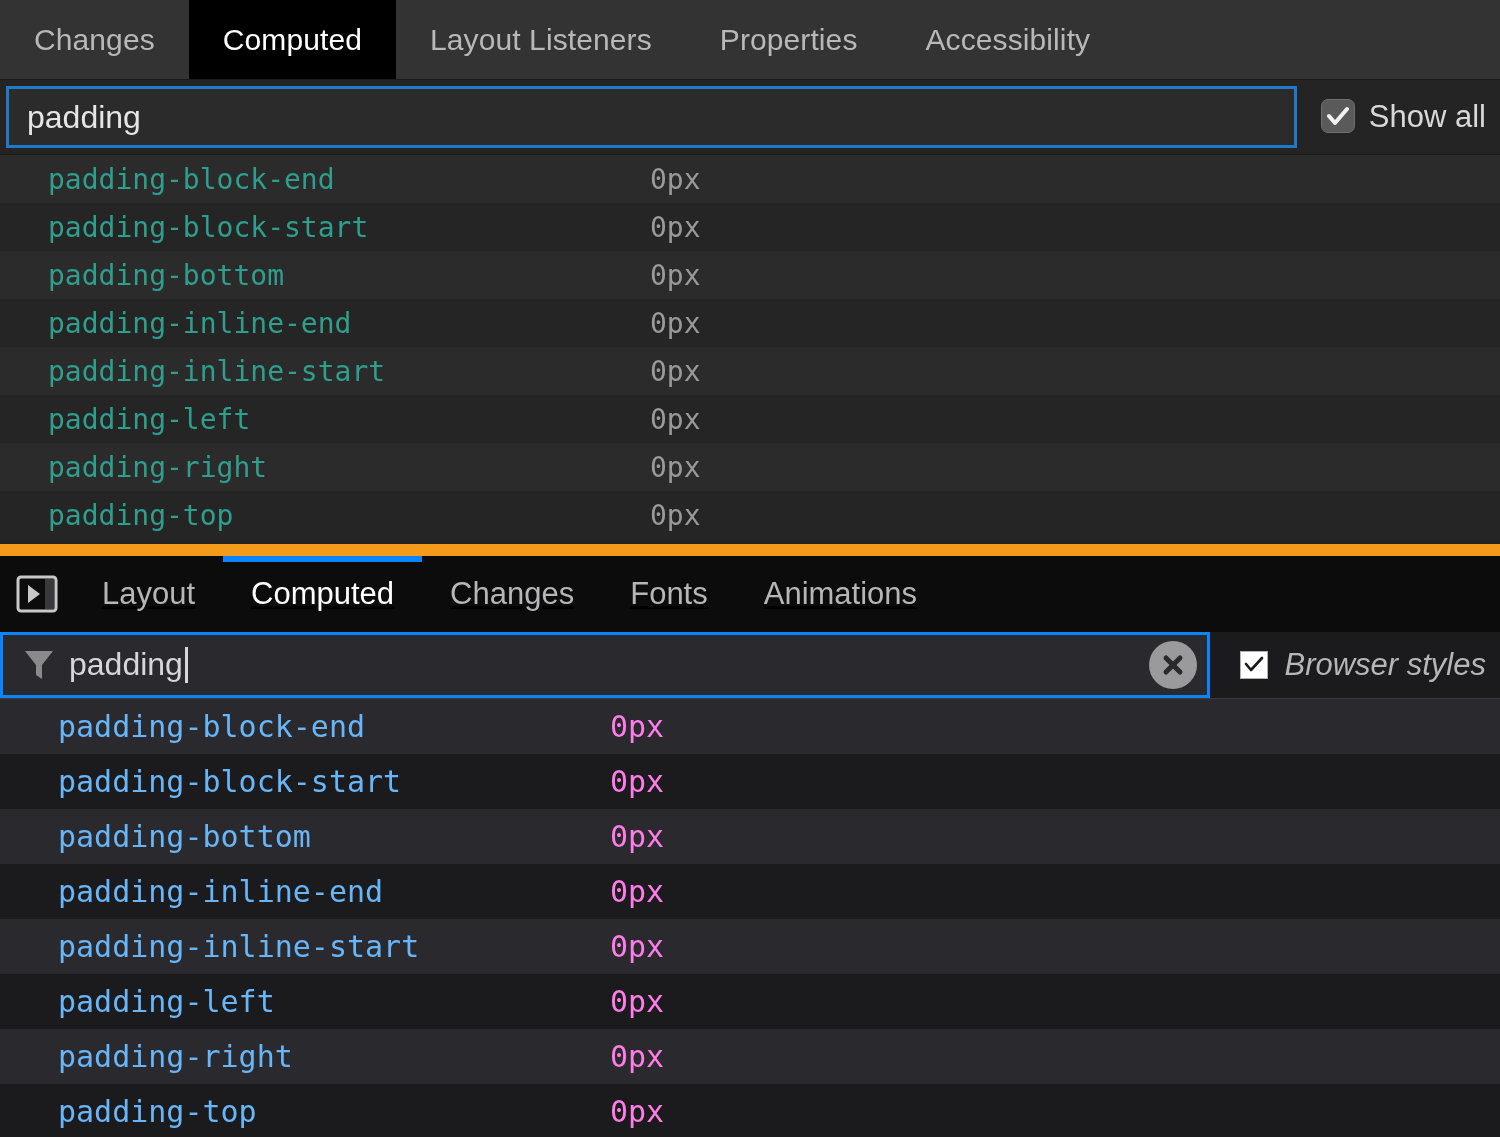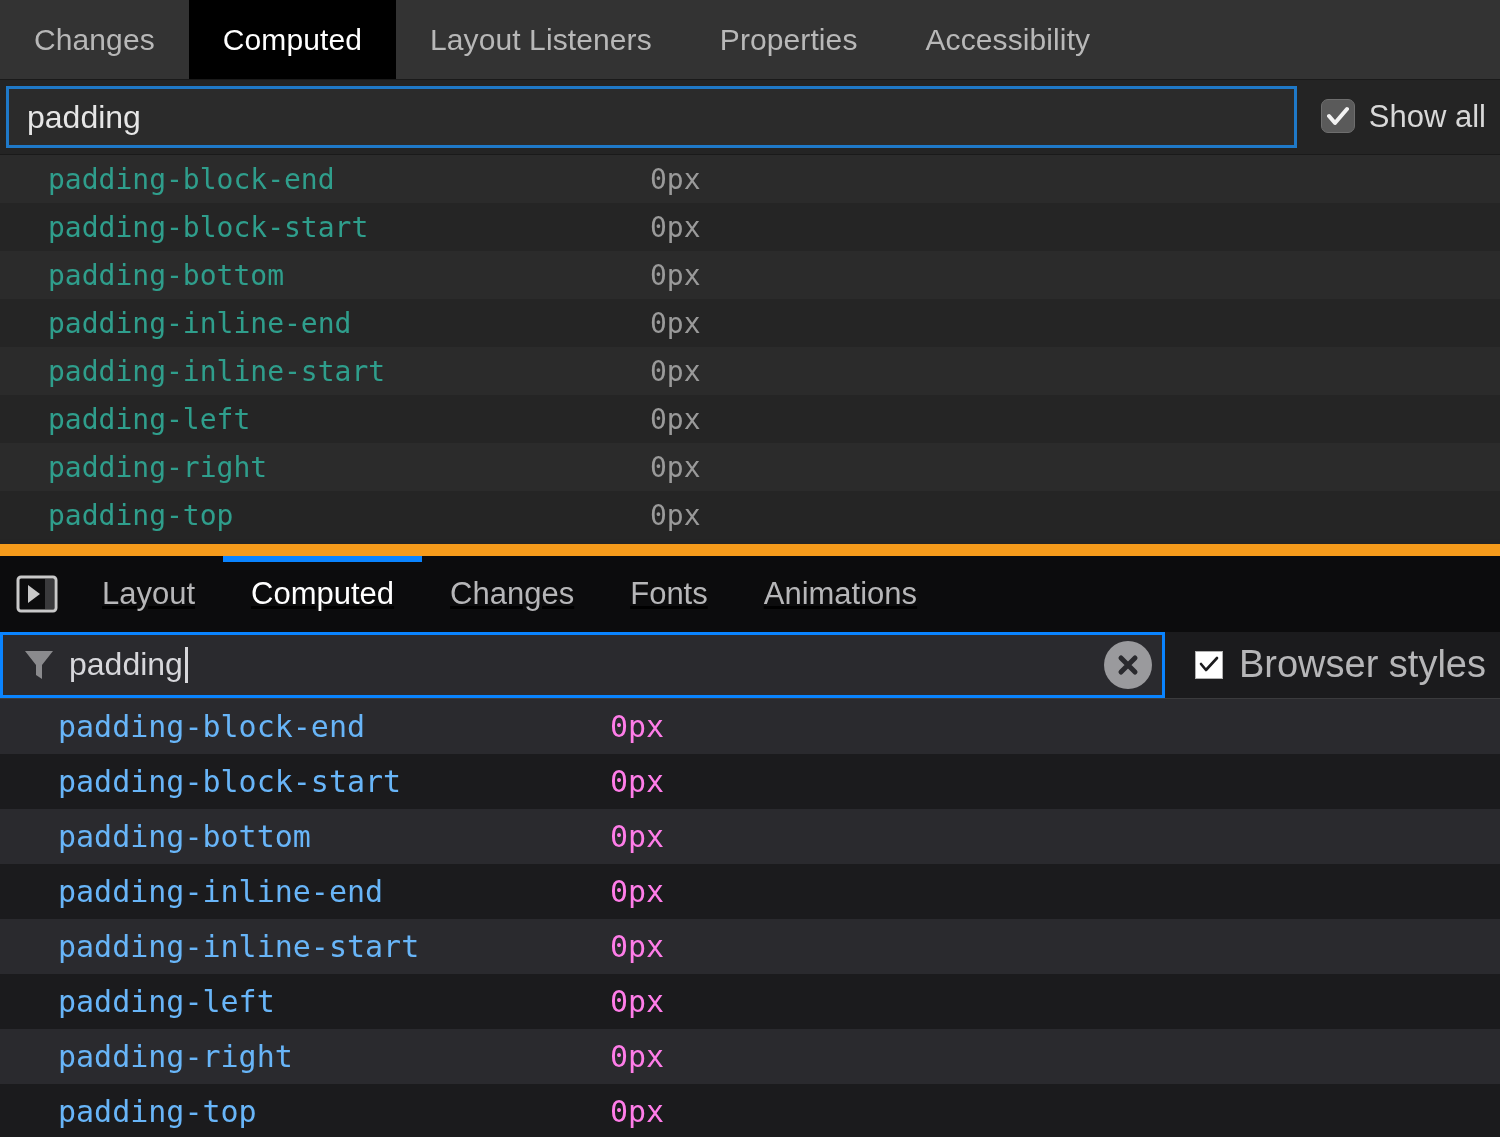--- a/index.html
+++ b/index.html
@@ -245,23 +245,24 @@
     height: 28px;
     background: #ffffff;
     border: 1px solid #b0b0b0;
     display: flex;
     align-items: center;
     justify-content: center;
     flex: none;
   }
   .cb-ff svg { display: block; }
   .ff-bs-label {
-    font-size: 38px;
+    font-size: 31px;
     color: #b6b6b8;
     white-space: nowrap;
+    font-style: italic;
   }
 
   .ff-rows {
     flex: 1 1 auto;
     overflow: hidden;
     border-top: 1px solid #3b3b3d;
   }
   .ff-row {
     height: 55px;
     display: flex;

